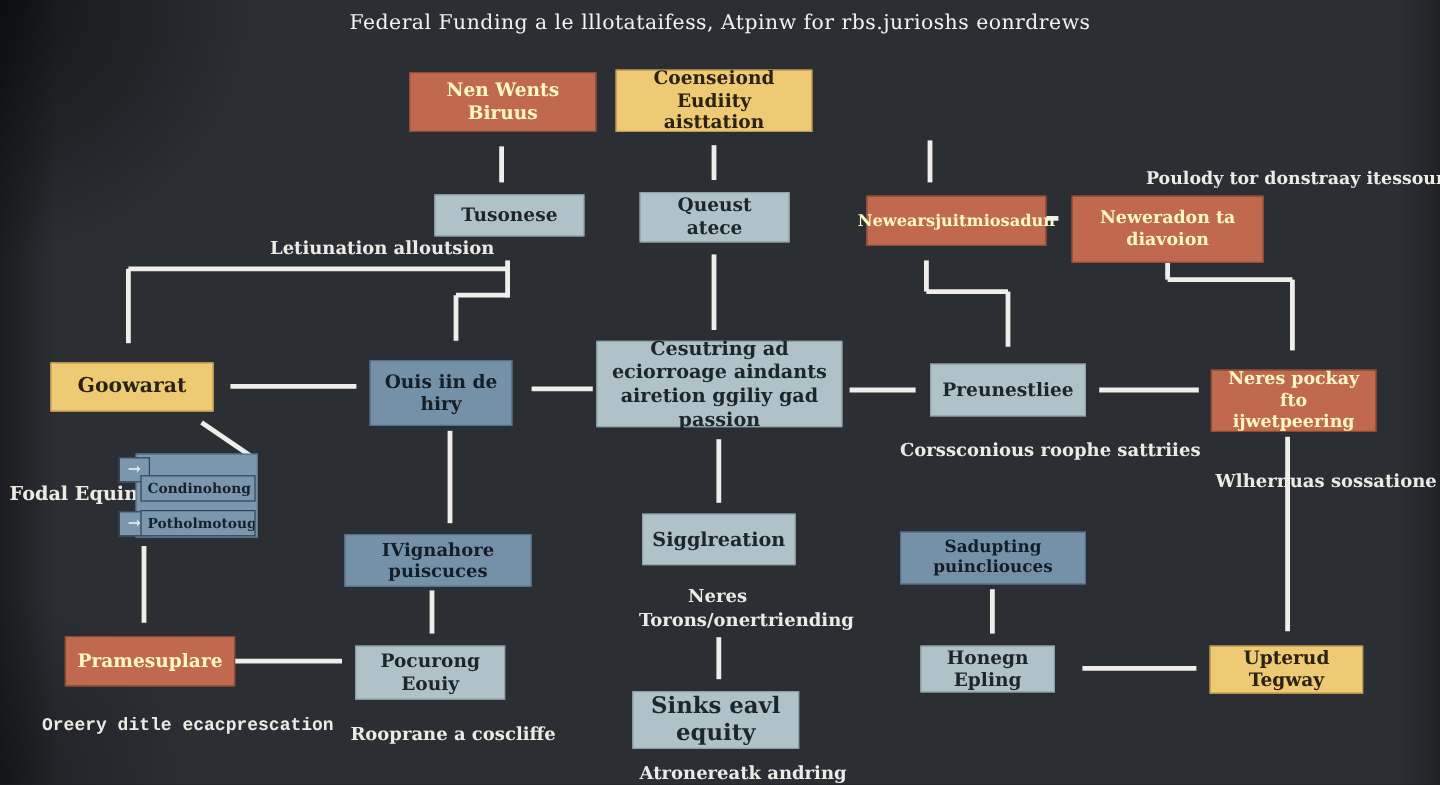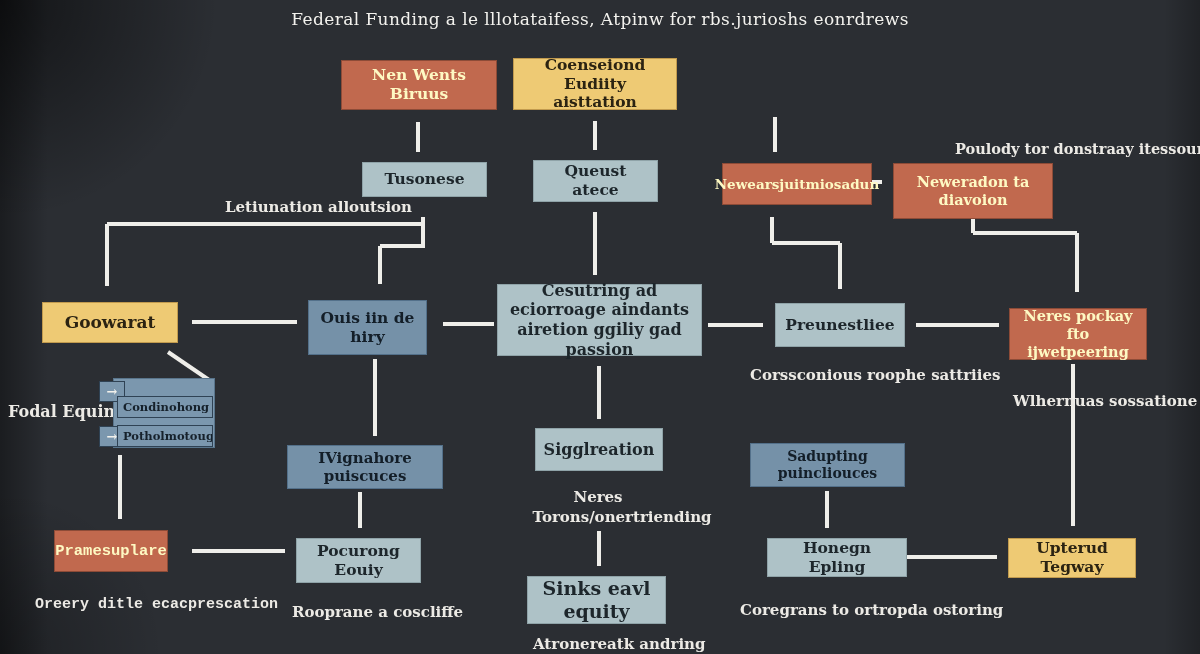--- a/index.html
+++ b/index.html
@@ -118,30 +118,29 @@
   <div class="legend-box"></div>
   <div class="legend-chip" style="left:99px;top:381px;">→</div>
   <div class="legend-item" style="left:117px;top:396px;width:96px;height:22px;">Condinohong</div>
   <div class="legend-chip" style="left:99px;top:426px;">→</div>
   <div class="legend-item" style="left:117px;top:425px;width:96px;height:22px;">Potholmotougs</div>
 
   <div class="node steelblue" style="left:287px;top:445px;width:156px;height:44px;font-size:15px;">IVignahore puiscuces</div>
   <div class="node steelblue" style="left:750px;top:443px;width:155px;height:44px;font-size:14px;">Sadupting puincliouces</div>
   <div class="node lightblue" style="left:535px;top:428px;width:128px;height:43px;font-size:16px;">Sigglreation</div>
 
-  <div class="node salmon" style="left:54px;top:530px;width:114px;height:42px;font-family:Liberation Mono, monospace;">Pramesuplare</div>
+  <div class="node salmon" style="left:54px;top:530px;width:142px;height:42px;">Pramesuplare</div>
   <div class="node lightblue" style="left:296px;top:538px;width:125px;height:45px;">Pocurong Eouiy</div>
   <div class="node lightblue" style="left:527px;top:576px;width:139px;height:48px;font-size:19px;">Sinks eavl equity</div>
-  <div class="node lightblue" style="left:767px;top:538px;width:140px;height:39px;">Honegn Epling</div>
+  <div class="node lightblue" style="left:767px;top:538px;width:112px;height:39px;">Honegn Epling</div>
   <div class="node yellow" style="left:1008px;top:538px;width:128px;height:40px;">Upterud Tegway</div>
 
   <div class="cap" style="left:225px;top:198px;">Letiunation alloutsion</div>
   <div class="cap" style="left:955px;top:140px;font-size:14.5px;">Poulody tor donstraay itessournagy</div>
   <div class="cap" style="left:750px;top:366px;">Corssconious roophe sattriies</div>
   <div class="cap" style="left:1013px;top:392px;">Wlhernuas sossatione</div>
   <div class="cap center" style="left:518px;top:488px;width:160px;">Neres</div>
   <div class="cap center" style="left:508px;top:508px;width:180px;margin-left:24px;">Torons/onertriending</div>
   <div class="cap" style="left:35px;top:596px;font-family:Liberation Mono, monospace;">Oreery ditle ecacprescation</div>
   <div class="cap" style="left:292px;top:603px;">Rooprane a coscliffe</div>
-  <div class="cap" style="left:740px;top:601px;">Coregrans to ortropda ostoring</div>
   <div class="cap" style="left:533px;top:635px;">Atronereatk andring</div>
 
 </div>
 
 </body></html>

